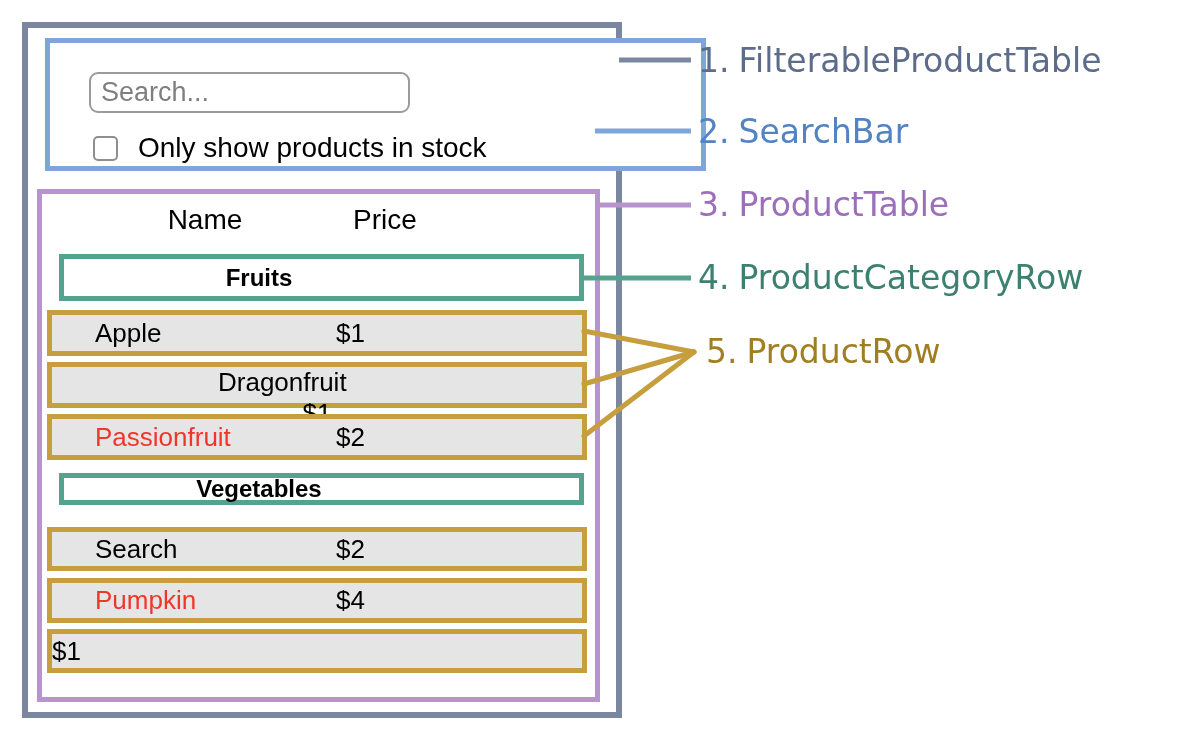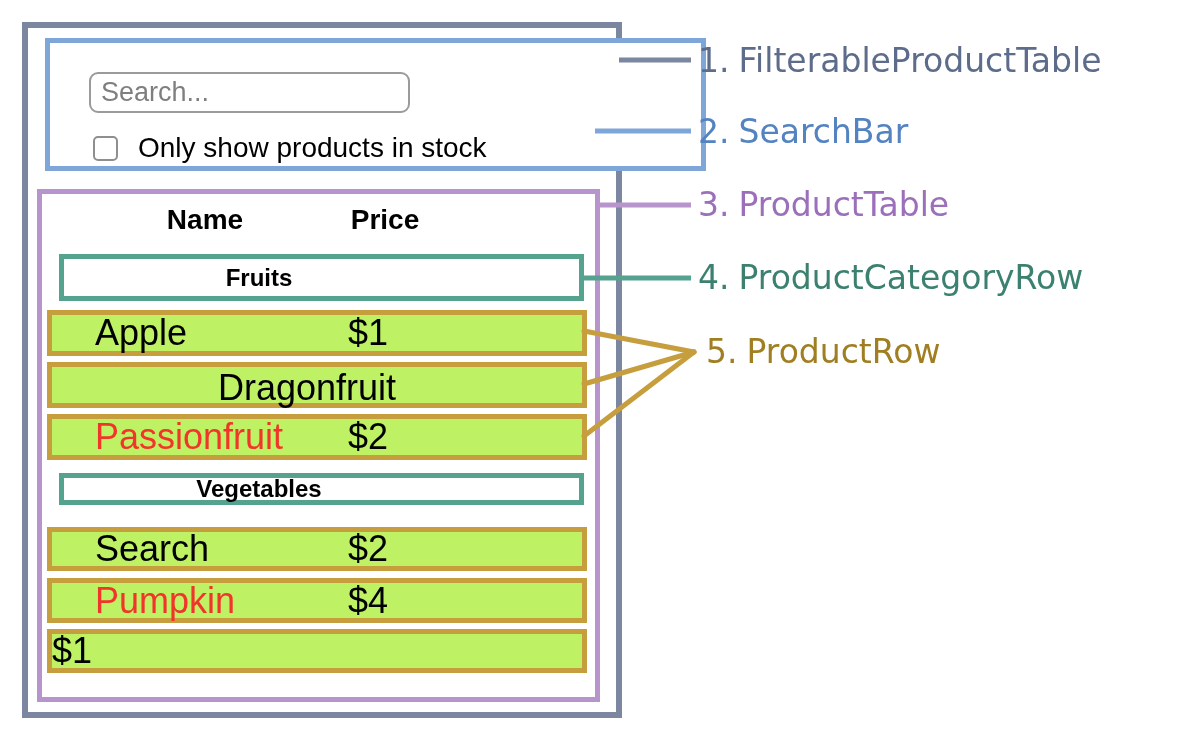--- a/index.html
+++ b/index.html
@@ -41,35 +41,35 @@
   }
   .search-input::placeholder{color:var(--placeholder);opacity:1;}
   .checkbox-row{position:absolute;left:43px;top:89px;display:flex;align-items:center;}
   .checkbox{
     width:25px;height:25px;border:2px solid #8f8f8f;border-radius:5px;
     background:#fff;flex:none;cursor:pointer;
   }
   .checkbox-label{margin-left:20px;font-size:28px;color:#000;white-space:nowrap;}
 
   
-  .col-header{position:absolute;font-weight:bold;font-size:28px;color:#000;text-align:center;top:10px;}
+  .col-header{position:absolute;font-weight:normal;font-size:28px;color:#000;text-align:center;top:10px;}
   .col-header.name{left:43px;width:240px;}
   .col-header.price{left:293px;width:100px;}
 
   .category-row{
     position:absolute;left:17px;width:525px;height:47px;
     border:5px solid var(--categoryrow-border);background:#fff;
     display:flex;align-items:center;
   }
   .category-label{display:block;width:390px;text-align:center;font-weight:bold;font-size:24px;color:#000;}
 
   .product-row{
     position:absolute;left:5px;width:540px;height:46px;
-    border:5px solid var(--productrow-border);background:#bef264;
-    display:flex;align-items:center;font-size:36px;color:#000;gap:12px;
+    border:5px solid var(--productrow-border);background:#e5e5e5;
+    display:flex;align-items:center;font-size:26px;color:#000;
   }
   .cell-name{margin-left:43px;width:241px;white-space:nowrap;}
   .cell-price{white-space:nowrap;}
   .out-of-stock .cell-name{color:var(--out-of-stock);}
 
   
   .connector-overlay{position:absolute;left:0;top:0;width:1200px;height:744px;pointer-events:none;z-index:5;}
 
   
   .legend-item{

